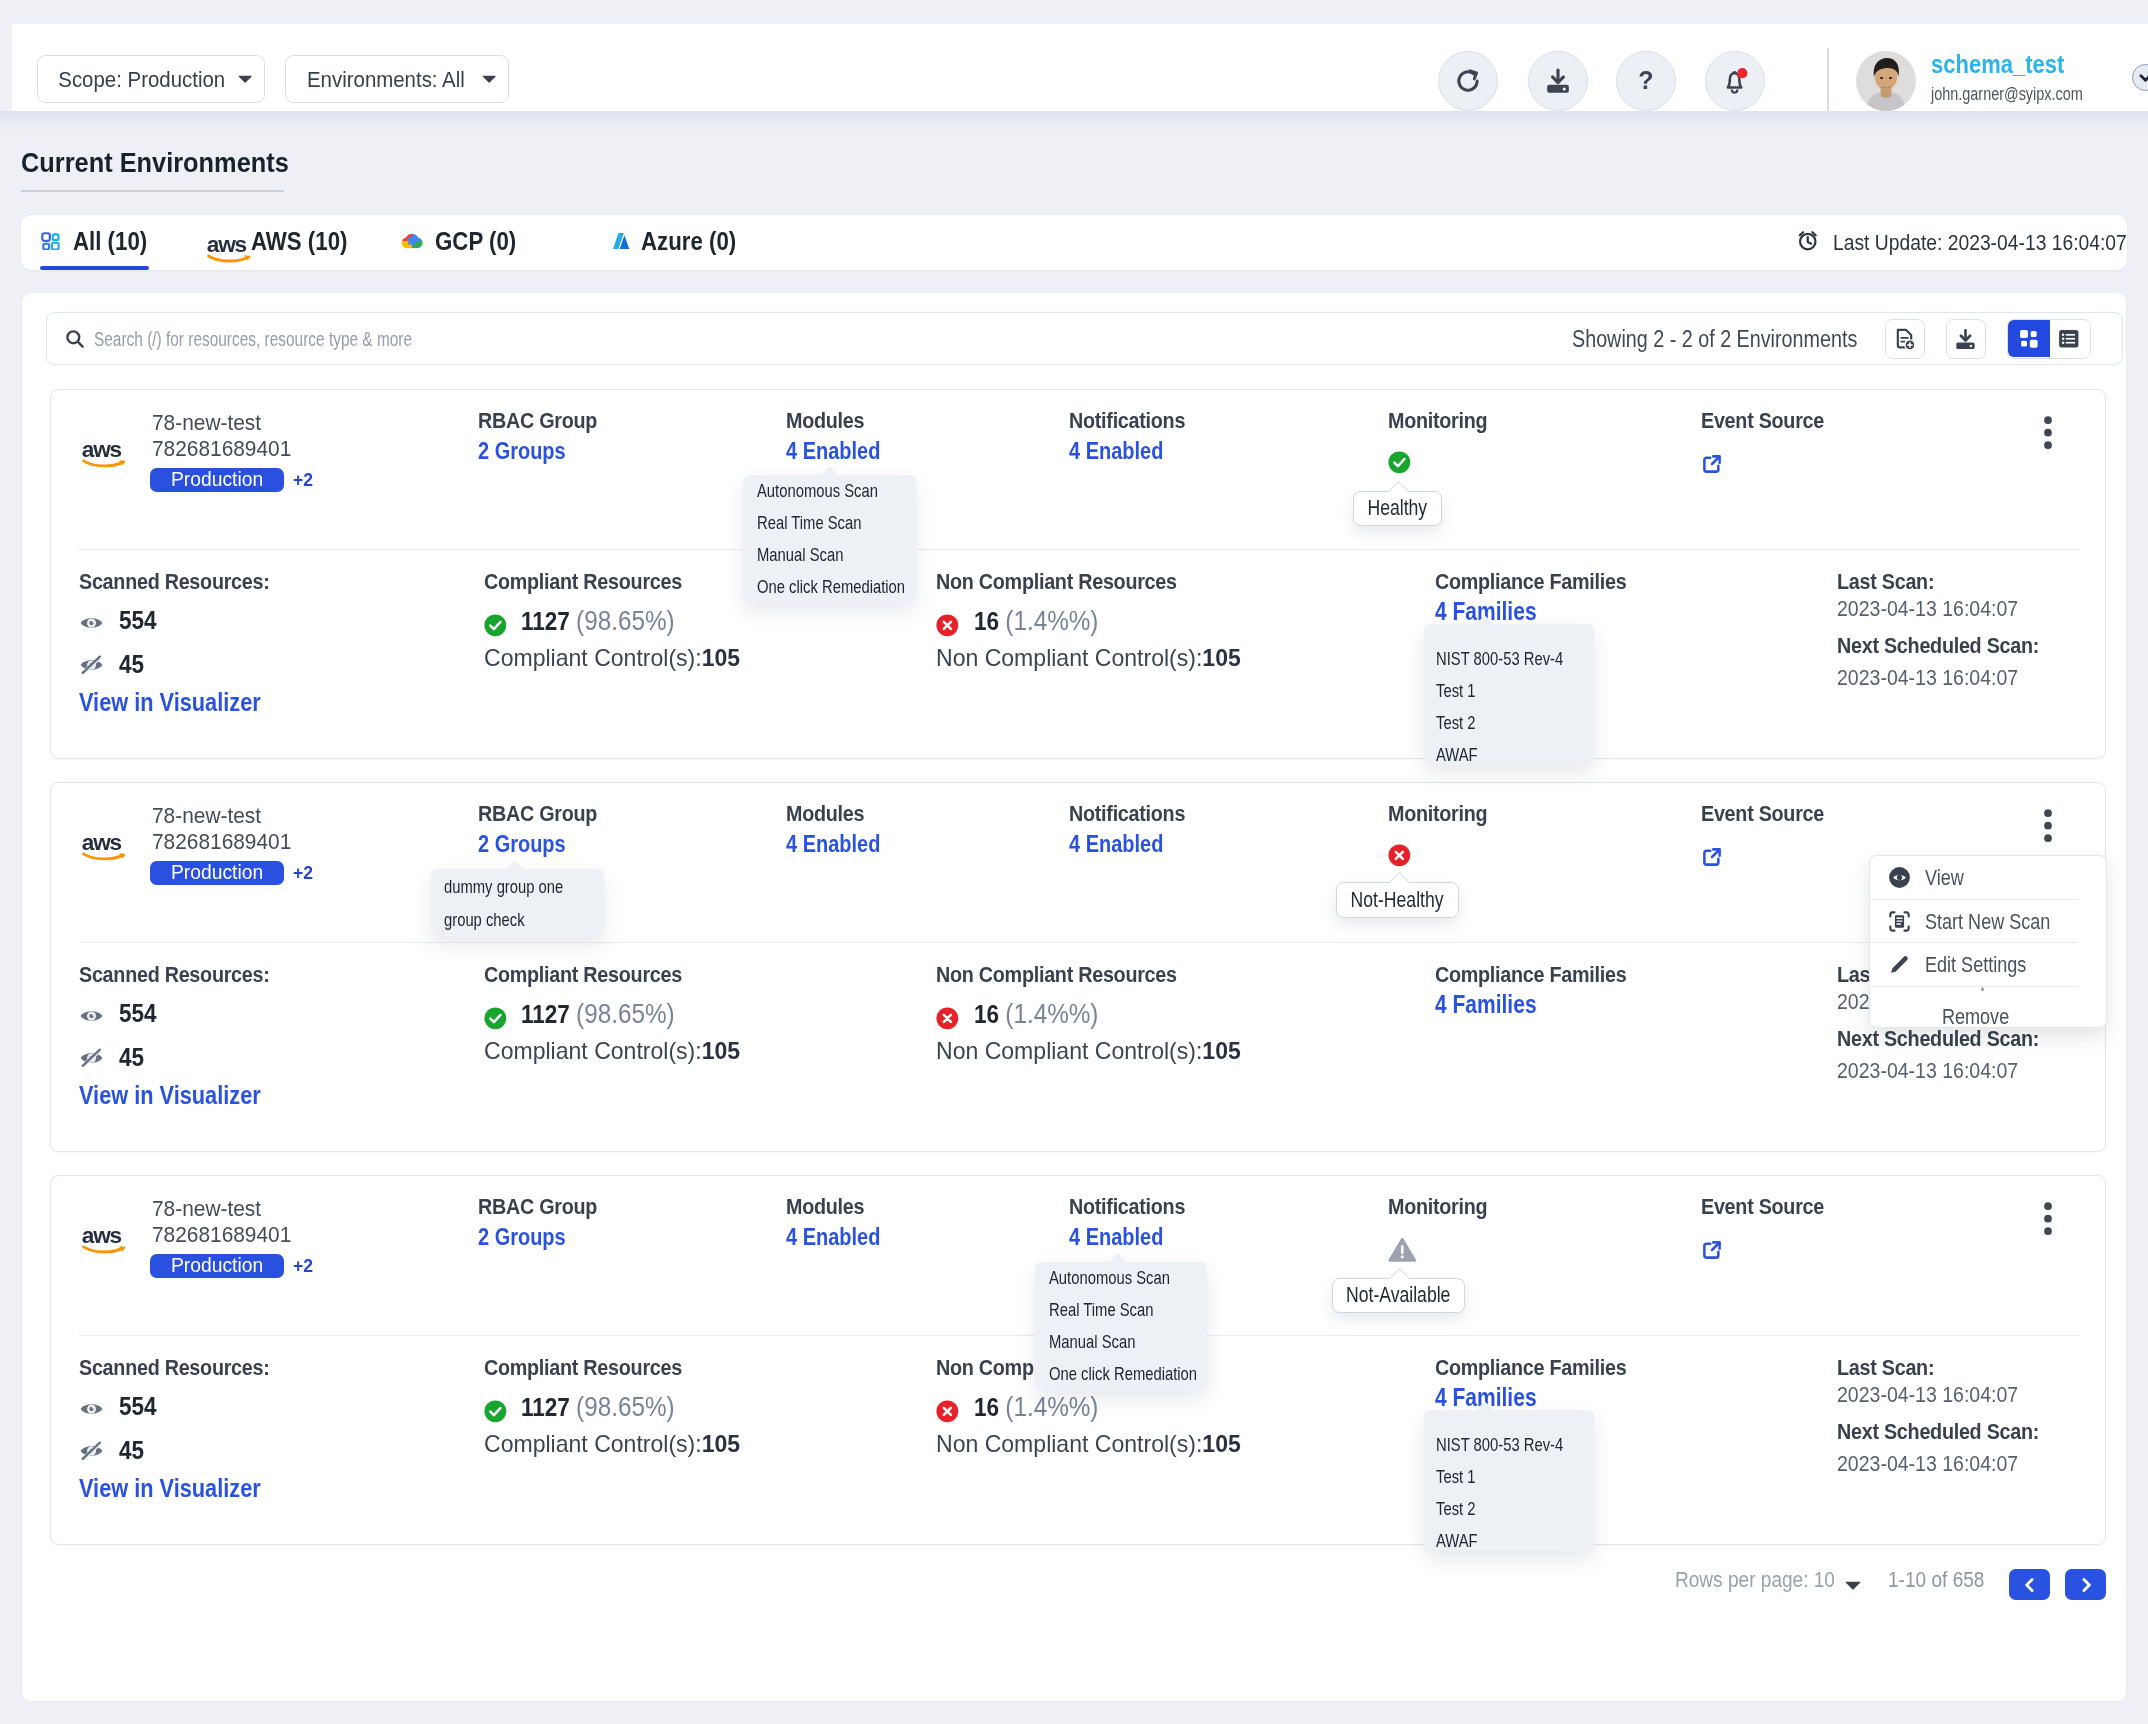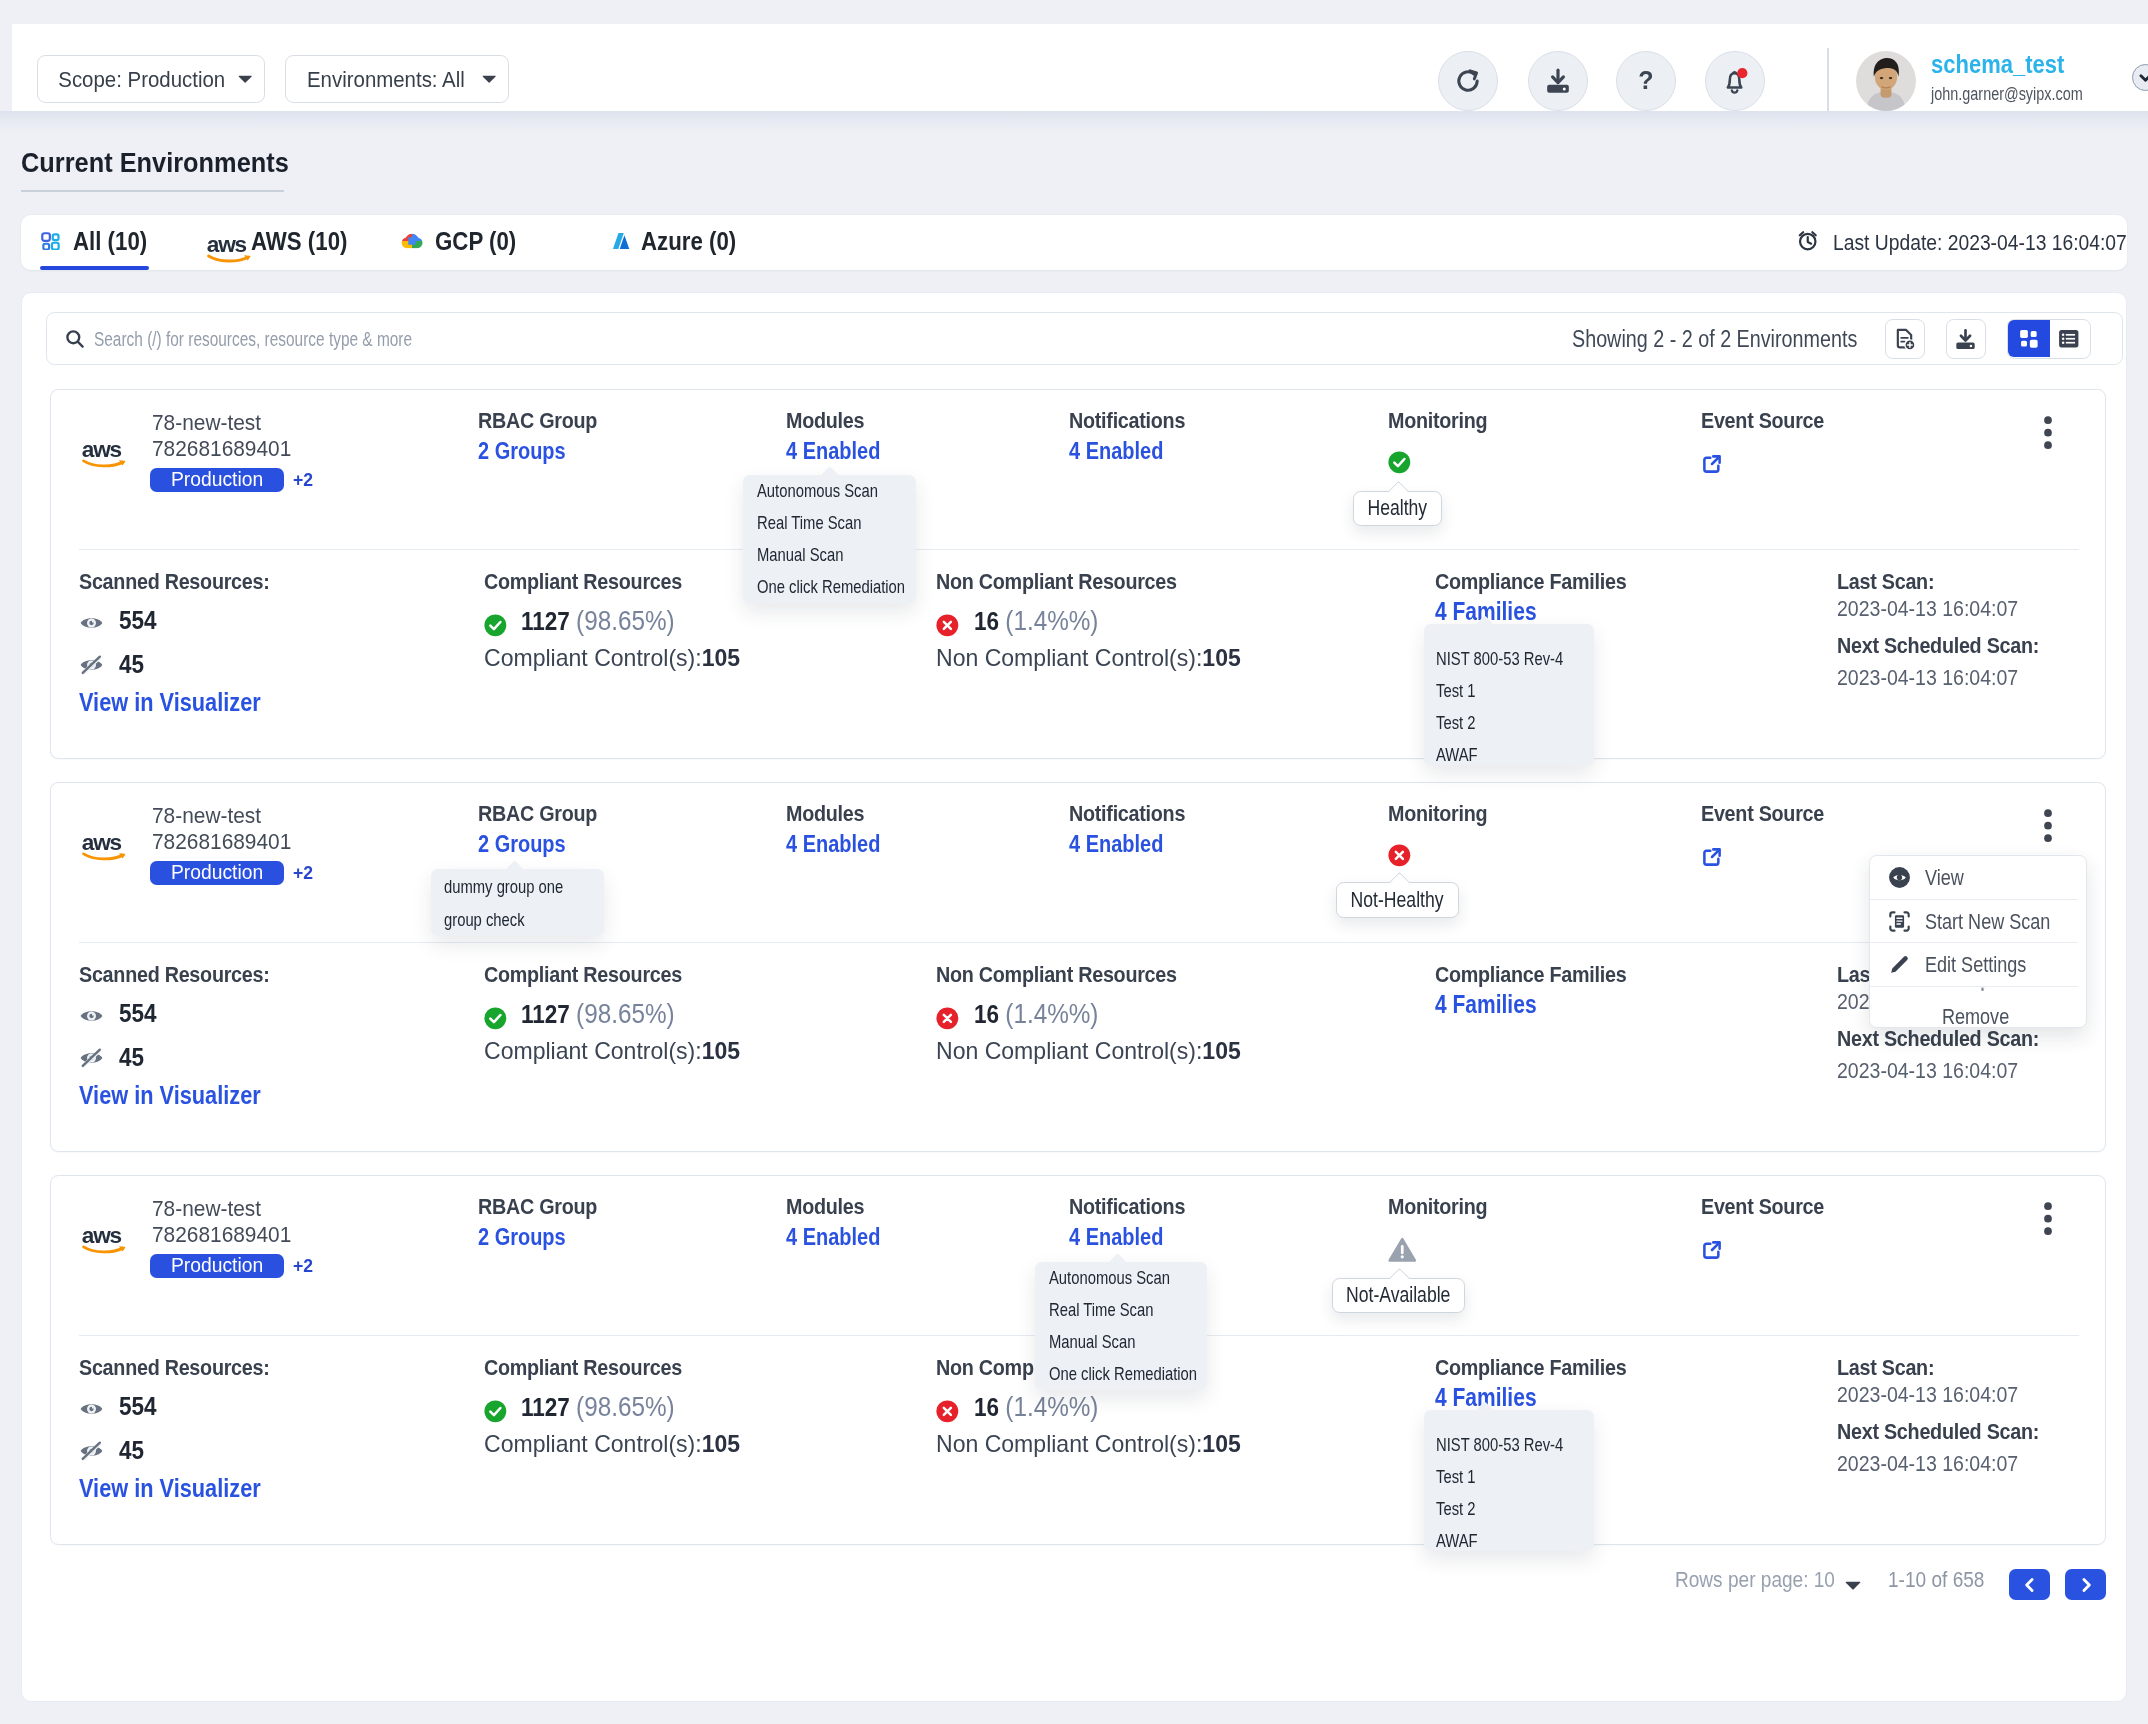--- a/index.html
+++ b/index.html
@@ -31,21 +31,21 @@
 .bignum { font-size:25px; font-weight:700; color:#202732; line-height:1; transform:scaleX(0.9); transform-origin:0 0; }
 .pct { font-size:27px; font-weight:400; color:#77839a; }
 .ctrl { font-size:24px; color:#3a4453; line-height:1; transform:scaleX(0.96); transform-origin:0 0; }
 .ctrl b { font-weight:700; color:#2a3140; }
 .scanval { font-size:22.7px; color:#57606f; line-height:1; transform:scaleX(0.86); transform-origin:0 0; }
 .ttgray { position:absolute; background:#edf0f5; border-radius:6.7px; box-shadow:0 8.4px 20px rgba(30,40,60,0.10); color:#202833; z-index:5; }
 .arrow-gray { position:absolute; top:-5.9px; width:13.4px; height:13.4px; background:#edf0f5; transform:rotate(45deg); border-radius:2.5px; }
 .ttwhite { position:absolute; background:#fff; border:1.7px solid #cfd6df; border-radius:7.6px; box-shadow:0 6.7px 15px rgba(30,40,60,0.10); color:#222b36; font-size:22px; text-align:center; z-index:6; }
 .ttwhite .tw { display:inline-block; transform:scaleX(0.8); transform-origin:50% 50%; }
 .arrow-white { position:absolute; top:-8.4px; width:15px; height:15px; background:#fff; transform:rotate(45deg); border-top:1.7px solid #cfd6df; border-left:1.7px solid #cfd6df; border-radius:1.7px; }
-#menu { position:absolute; left:1869px; top:855px; width:218px; height:173px; background:#fff; border:0.8px solid #e2e7ee; border-radius:7.6px; box-shadow:0 8.4px 20px rgba(30,40,60,0.12); z-index:7; }
+#menu { position:absolute; left:1869px; top:855px; width:238px; height:173px; background:#fff; border:0.8px solid #e2e7ee; border-radius:7.6px; box-shadow:0 8.4px 20px rgba(30,40,60,0.12); z-index:7; }
 #menu .mi { position:absolute; left:0; width:208px; height:43px; display:flex; align-items:center; gap:12.6px; padding-left:17px; font-size:22px; color:#4a525e; }
 #menu .mi span { transform:scaleX(0.82); transform-origin:0 50%; }
 #menu .sep { position:absolute; left:0; width:208px; height:0.8px; background:#e9edf2; }
 .pgbtn { position:absolute; width:41px; height:31px; background:#2a52e0; border-radius:6.7px; display:flex; align-items:center; justify-content:center; }
 </style></head>
 <body>
 <div id="header">
   <div class="hbtn" style="left:25px;width:228px;justify-content:center;gap:3.4px;">
       <span class="bl">Scope: Production</span>
       <svg width="14.3" height="8.4" viewBox="0 0 17 10" style="">

